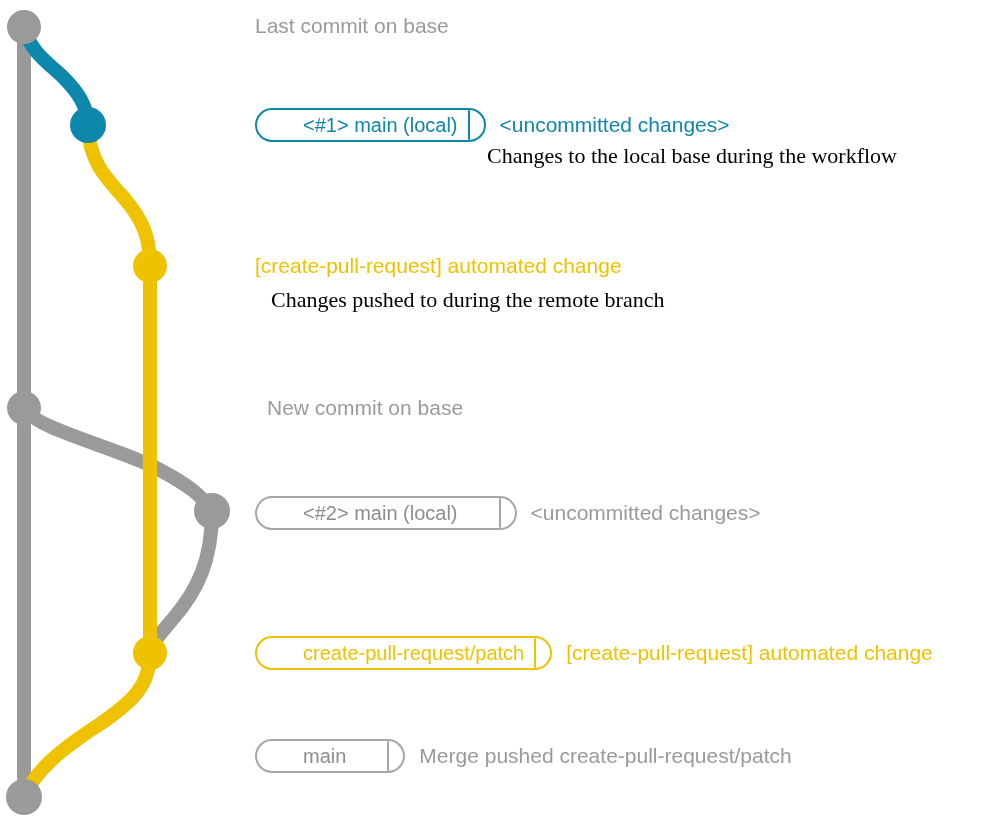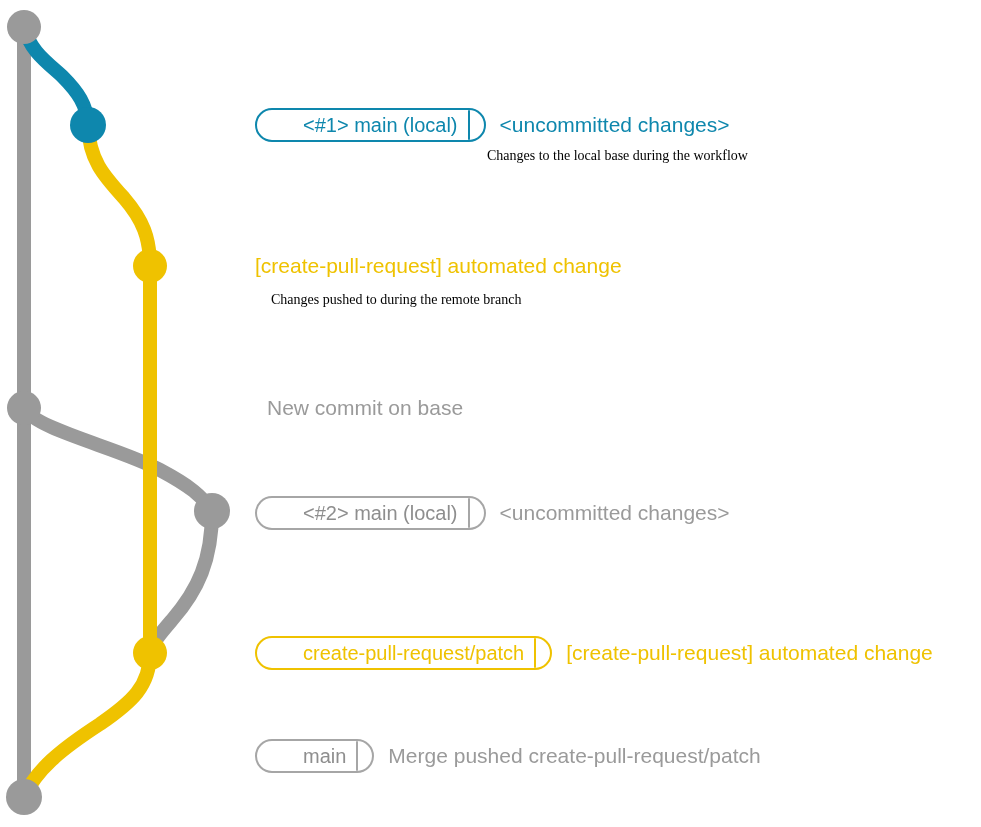--- a/index.html
+++ b/index.html
@@ -47,21 +47,21 @@
     white-space: nowrap;
   }
   .subject.grey   { color: #9a9a9a; }
   .subject.teal   { color: #0e87ad; }
   .subject.yellow { color: #efc200; }
 
   
   .note {
     position: absolute;
     font-family: "Liberation Serif", serif;
-    font-size: 14px;
+    font-size: 22px;
     line-height: 20px;
     color: #000000;
     white-space: nowrap;
   }
 
   
   .ref-badge {
     display: inline-flex;
     align-items: center;
     box-sizing: border-box;
@@ -82,21 +82,21 @@
   
   .ref-badge .ref-cap {
     width: 2px;
     height: 30px;
     background: currentColor;
     margin-right: 6px;
     border-radius: 1px;
     flex: 0 0 auto;
   }
   .ref-badge.teal   { color: #0e87ad; }
-  .ref-badge.grey   { color: #a6a6a6; }
+  .ref-badge.grey   { color: #a6a6a6; gap: 31px; }
   .ref-badge.yellow { color: #efc200; }
   .ref-badge.grey .ref-text { color: #8e8e8e; }
 
   .gap-after-badge { display: inline-block; width: 14px; }
 </style>
 </head>
 <body>
 
 <svg id="graph-canvas" viewBox="0 0 981 827" width="981" height="827" xmlns="http://www.w3.org/2000/svg">
 
@@ -118,20 +118,23 @@
   <circle cx="88" cy="125" r="18" fill="#0e87ad"></circle>
   <circle cx="150" cy="266" r="17" fill="#efc200"></circle>
   <circle cx="24" cy="408" r="17" fill="#9a9a9a"></circle>
   <circle cx="212" cy="511" r="18" fill="#9a9a9a"></circle>
   <circle cx="150" cy="653" r="17" fill="#efc200"></circle>
   <circle cx="24" cy="797" r="18" fill="#9a9a9a"></circle>
 </svg>
 
 <div class="annotations">
 
+  <div class="row" style="left:255px; top:14px;">
+    <span class="subject grey">Last commit on base</span>
+  </div>
 
   <div class="row" style="left:255px; top:108px;">
     <span class="ref-badge teal">
       <span class="ref-text">&lt;#1&gt; main (local)</span>
       <span class="ref-cap"></span>
     </span>
     <span class="gap-after-badge"></span>
     <span class="subject teal">&lt;uncommitted changes&gt;</span>
   </div>
   <div class="note" style="left:487px; top:146px;">Changes to the local base during the workflow</div>

